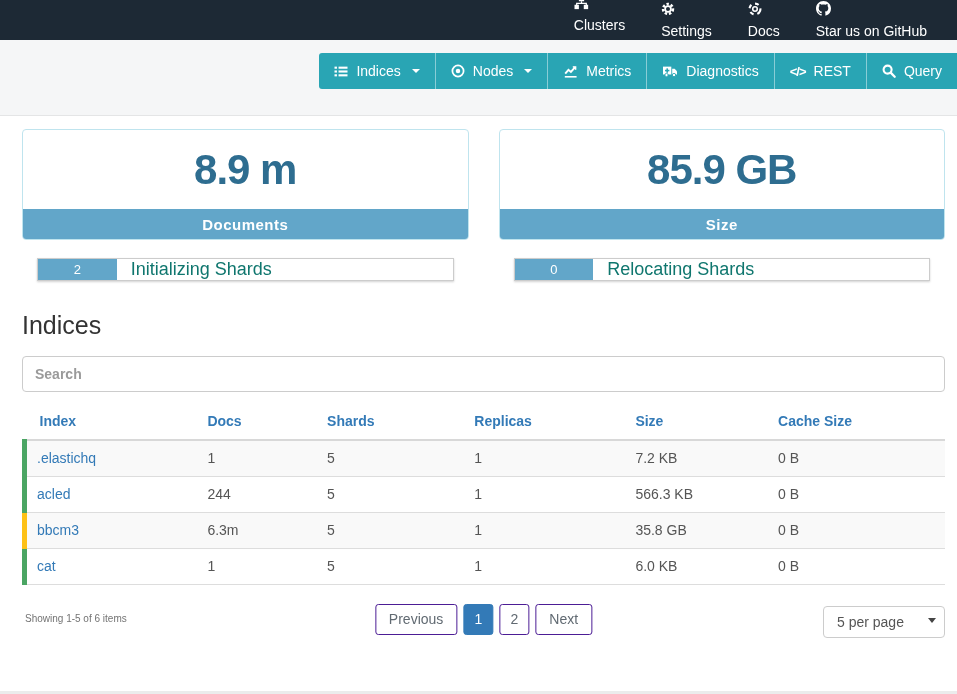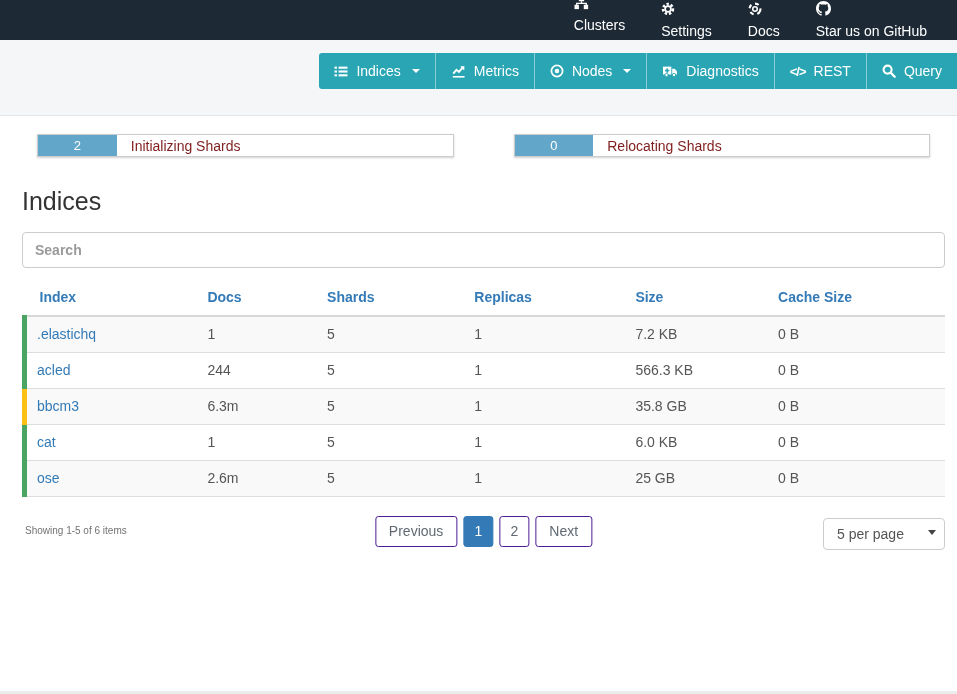--- a/index.html
+++ b/index.html
@@ -32,21 +32,21 @@
     font-size:42px; font-weight:bold; color:#2e6d90; letter-spacing:-1px; }
   .stat-label { height:30px; background:#62a6c9; color:#fff; font-weight:bold; font-size:15px;
     display:flex; align-items:center; justify-content:center; letter-spacing:.5px; }
 
   .progress-row { display:flex; gap:30px; margin-top:18px; }
   .progress-wrap { flex:1; padding:0 15px; }
   .progress { height:23px; border:1px solid #ccc; background:#fff;
     box-shadow:0 1px 2px rgba(0,0,0,.18); display:flex; align-items:center; }
   .progress-fill { height:100%; background:#62a6c9; color:#fff; font-size:13px;
     display:flex; align-items:center; justify-content:center; flex-shrink:0; }
-  .progress-label { margin-left:14px; color:#7f1d1d; font-size:14px; white-space:nowrap; }
+  .progress-label { margin-left:14px; color:#0f766e; font-size:18px; white-space:nowrap; }
 
   .section-title { font-size:25px; font-weight:500; color:#333; margin-top:30px; }
 
   .search-input { width:100%; height:36px; border:1px solid #ccc; border-radius:4px;
     padding:16px 12px; font-size:14px; font-weight:bold; color:#555; margin-top:16px;
     font-family:inherit; outline:none; }
   .search-input::placeholder { color:#9a9a9a; font-weight:bold; }
 
   table { width:100%; border-collapse:collapse; font-size:14px; margin-top:13px; table-layout:fixed; }
   th { text-align:left; color:#337ab7; font-weight:bold; padding:8px 8px 10px;
@@ -132,37 +132,37 @@
             <rect x="5" y="6.7" width="11" height="2.6"></rect>
           <rect x="0" y="11.4" width="3" height="2.6"></rect>
             <rect x="5" y="11.4" width="11" height="2.6"></rect>
         </svg>
       </span>
       <span>Indices</span>
       <span class="caret"></span>
     </button>
     <button class="nav-btn">
       <span class="icon">
+        <svg width="14" height="14" viewBox="0 0 16 16">
+          <circle cx="8" cy="8" r="6.4" fill="none" stroke="#fff" stroke-width="2"></circle>
+          <circle cx="8" cy="8" r="2.6" fill="#fff"></circle>
+        </svg>
+      </span>
+      <span>Nodes</span>
+      <span class="caret"></span>
+    </button>
+    <button class="nav-btn">
+      <span class="icon">
         <svg width="15" height="13" viewBox="0 0 16 16" fill="none" stroke="#fff">
           <path d="M1 14.5h14.5" stroke-width="2"></path>
           <path d="M1.5 10.5 5.5 6l3 2.5L13.5 3" stroke-width="2.4"></path>
           <path d="M10.8 2.2h3.6v3.6" stroke-width="1.6" fill="#fff"></path>
         </svg>
       </span>
       <span>Metrics</span>
-    </button>
-    <button class="nav-btn">
-      <span class="icon">
-        <svg width="14" height="14" viewBox="0 0 16 16">
-          <circle cx="8" cy="8" r="6.4" fill="none" stroke="#fff" stroke-width="2"></circle>
-          <circle cx="8" cy="8" r="2.6" fill="#fff"></circle>
-        </svg>
-      </span>
-      <span>Nodes</span>
-      <span class="caret"></span>
     </button>
     <button class="nav-btn">
       <span class="icon">
         <svg width="16" height="14" viewBox="0 0 16 16" fill="#fff">
           <path d="M0 3h9.5v9H0z"></path>
           <path d="M10.5 5.5h2.8L16 8.2V12h-5.5z"></path>
           <rect x="3.9" y="5" width="1.8" height="5" fill="#29a5b4"></rect>
           <rect x="2.3" y="6.6" width="5" height="1.8" fill="#29a5b4"></rect>
           <circle cx="4" cy="12.6" r="1.9" fill="#fff" stroke="#29a5b4" stroke-width="1"></circle>
           <circle cx="12.6" cy="12.6" r="1.9" fill="#fff" stroke="#29a5b4" stroke-width="1"></circle>
@@ -181,20 +181,30 @@
           <path d="m10.2 10.2 4.3 4.3" stroke-width="2.6" stroke-linecap="round"></path>
         </svg>
       </span>
       <span>Query</span>
     </button>
   </div>
 </div>
 
 <main class="main">
 
+  <div class="stat-row">
+    <div class="stat-panel">
+      <div class="stat-value">8.9 m</div>
+      <div class="stat-label">Documents</div>
+    </div>
+    <div class="stat-panel">
+      <div class="stat-value">85.9 GB</div>
+      <div class="stat-label">Size</div>
+    </div>
+  </div>
 
   <div class="progress-row">
     <div class="progress-wrap">
       <div class="progress">
         <div class="progress-fill" style="width: 19%;">2</div>
         <span class="progress-label">Initializing Shards</span>
       </div>
     </div>
     <div class="progress-wrap">
       <div class="progress">
@@ -253,28 +263,20 @@
         <td>0 B</td>
       </tr>
       <tr data-status="green">
         <td class="col-index"><a class="index-link">cat</a></td>
         <td>1</td>
         <td>5</td>
         <td>1</td>
         <td>6.0 KB</td>
         <td>0 B</td>
       </tr>
-      <tr data-status="green">
-        <td class="col-index"><a class="index-link">ose</a></td>
-        <td>2.6m</td>
-        <td>5</td>
-        <td>1</td>
-        <td>25 GB</td>
-        <td>0 B</td>
-      </tr>
     </tbody>
   </table>
 
   <div class="table-footer">
     <span class="showing">Showing 1-5 of 6 items</span>
     <div class="pagination">
       <button class="page-btn">Previous</button>
       <button class="page-btn num active">1</button>
       <button class="page-btn num">2</button>
       <button class="page-btn">Next</button>

